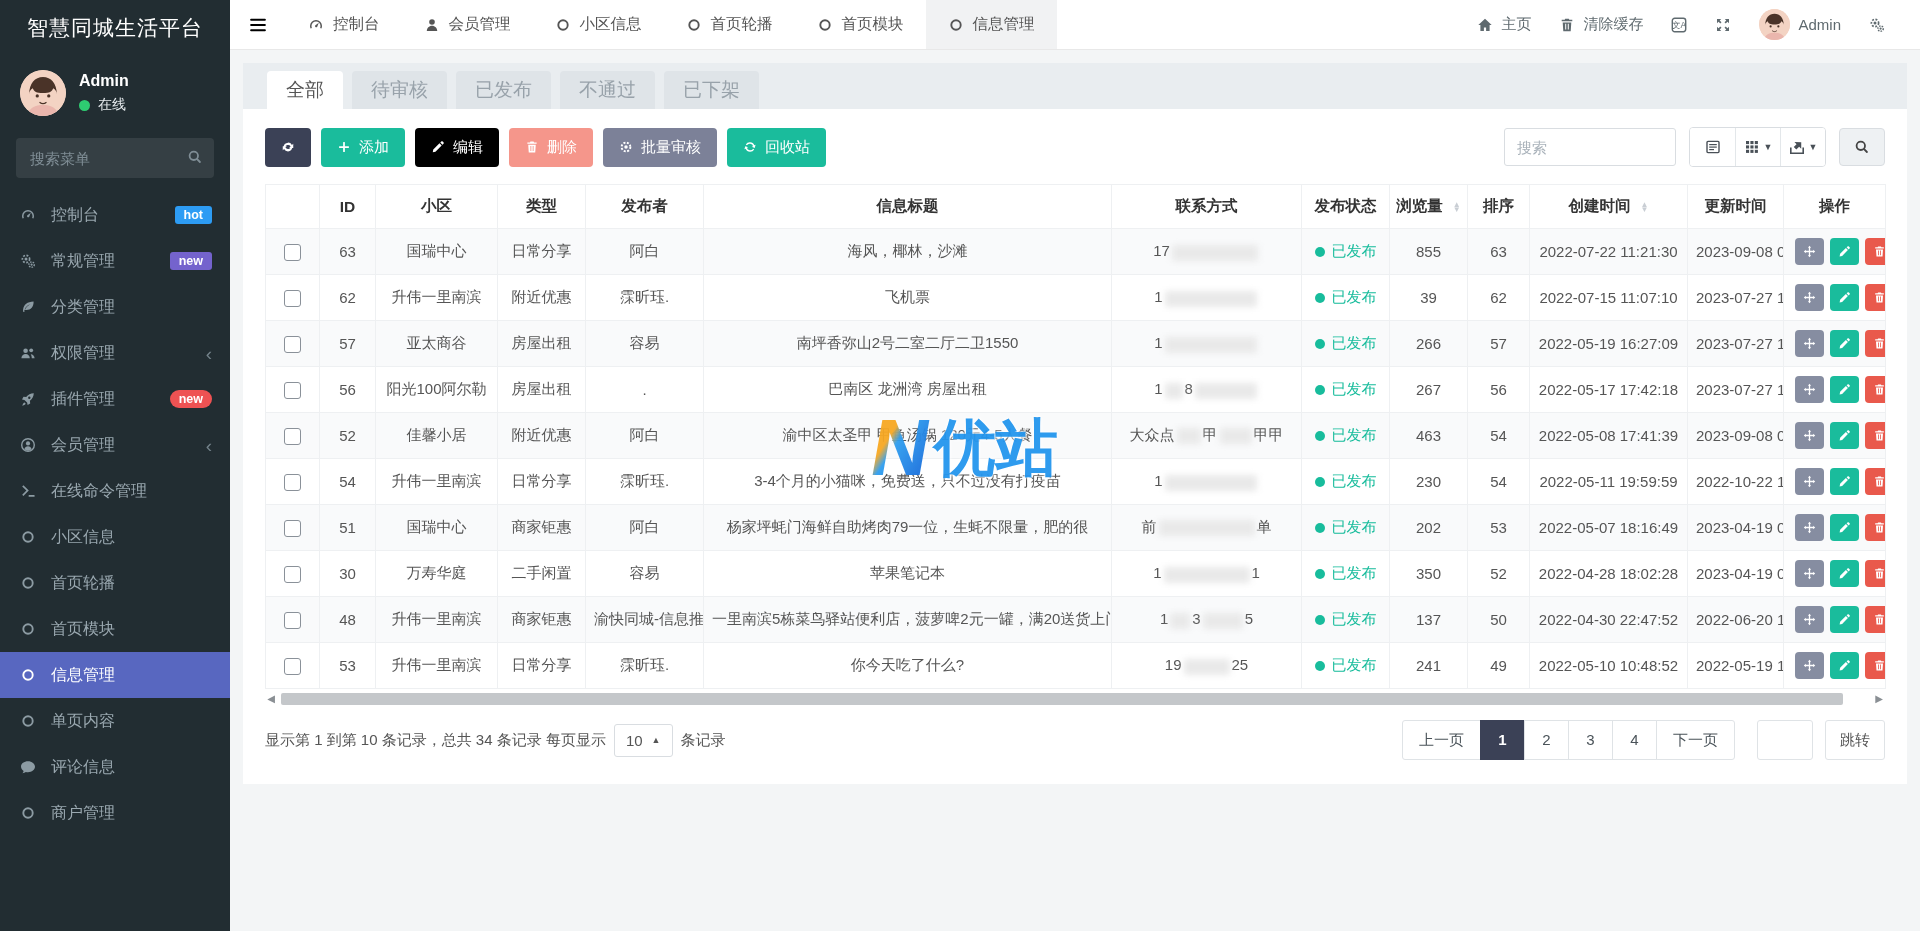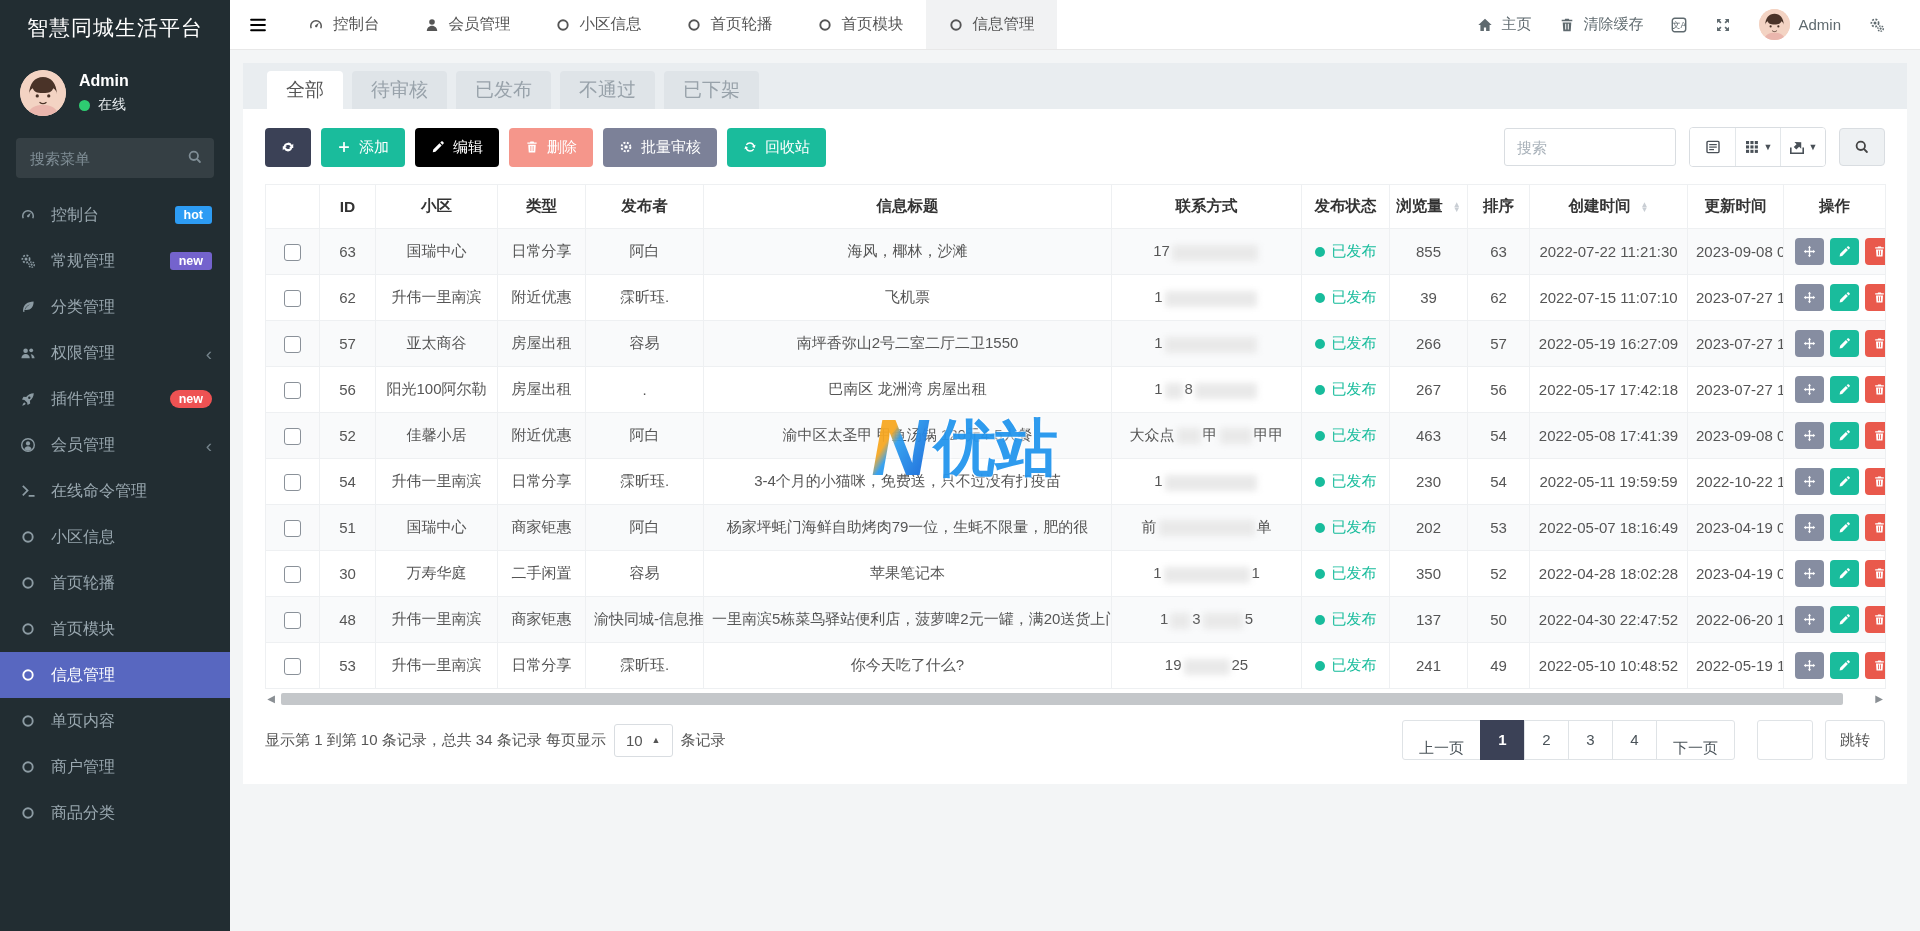--- a/index.html
+++ b/index.html
@@ -99,21 +99,21 @@
   .hscroll .thumb{position:absolute;left:16px;right:42px;top:1px;height:12px;background:#c4c7ca;border-radius:2px;cursor:grab;}
 
   .tfoot{display:flex;align-items:center;margin-top:10px;}
   .finfo{display:flex;align-items:center;gap:8px;color:#555;font-size:15px;}
   .psize{display:inline-flex;align-items:center;gap:9px;height:33px;padding:0 11px;border:1px solid #d9dde1;
     border-radius:3px;background:#fff;color:#555;cursor:pointer;font-size:15px;}
   .psize .caret{font-size:9px;color:#555;}
   .pager{margin-left:auto;display:flex;align-items:center;}
   .pgroup{display:flex;}
   .pg{min-width:45px;height:40px;line-height:38px;text-align:center;border:1px solid #dfe3e6;margin-left:-1px;
-    color:#4a5359;font-size:15px;padding:8px 16px;cursor:pointer;background:#fff;}
+    color:#4a5359;font-size:15px;padding:0 16px;cursor:pointer;background:#fff;}
   .pg:first-child{margin-left:0;border-radius:3px 0 0 3px;}
   .pg:last-child{border-radius:0 3px 3px 0;}
   .pg.num{padding:0;}
   .pg.active{background:#3b4156;border-color:#3b4156;color:#fff;font-weight:bold;}
   .jump-in{width:56px;height:40px;border:1px solid #dfe3e6;border-radius:3px;margin:0 12px 0 22px;outline:none;
     font-size:15px;padding:0 8px;font-family:inherit;}
   .jump-btn{height:40px;padding:0 14px;border:1px solid #dfe3e6;border-radius:3px;background:#fff;color:#555;
     font-size:15px;cursor:pointer;font-family:inherit;}
 
   .watermark{position:absolute;left:872px;top:408px;z-index:15;pointer-events:none;display:flex;align-items:center;opacity:.95;}
@@ -265,32 +265,32 @@
         <span class="ic">
           <svg viewBox="0 0 16 16">
             <circle cx="8" cy="8" r="4.7" fill="none" stroke="currentColor" stroke-width="1.9"></circle>
           </svg>
         </span>
         <span>单页内容</span>
       </div>
       <div class="menu-item">
         <span class="ic">
           <svg viewBox="0 0 16 16">
+            <path d="M8 2.2c-3.9 0-7 2.4-7 5.4 0 1.7 1 3.3 2.6 4.3-.1.9-.5 1.7-1.2 2.3 1.4-.1 2.6-.5 3.5-1.2.7.1 1.4.2 2.1.2 3.9 0 7-2.4 7-5.4s-3.1-5.6-7-5.6z"></path>
+          </svg>
+        </span>
+        <span>评论信息</span>
+      </div>
+      <div class="menu-item">
+        <span class="ic">
+          <svg viewBox="0 0 16 16">
             <circle cx="8" cy="8" r="4.7" fill="none" stroke="currentColor" stroke-width="1.9"></circle>
           </svg>
         </span>
         <span>商户管理</span>
-      </div>
-      <div class="menu-item">
-        <span class="ic">
-          <svg viewBox="0 0 16 16">
-            <circle cx="8" cy="8" r="4.7" fill="none" stroke="currentColor" stroke-width="1.9"></circle>
-          </svg>
-        </span>
-        <span>商品分类</span>
       </div>
     </nav>
 </aside>
 
 <header class="topnav">
   <span class="burger">
       <svg viewBox="0 0 16 16">
         <rect x="1" y="2.5" width="14" height="1.8" rx=".9"></rect>
         <rect x="1" y="7.1" width="14" height="1.8" rx=".9"></rect>
         <rect x="1" y="11.7" width="14" height="1.8" rx=".9"></rect>

